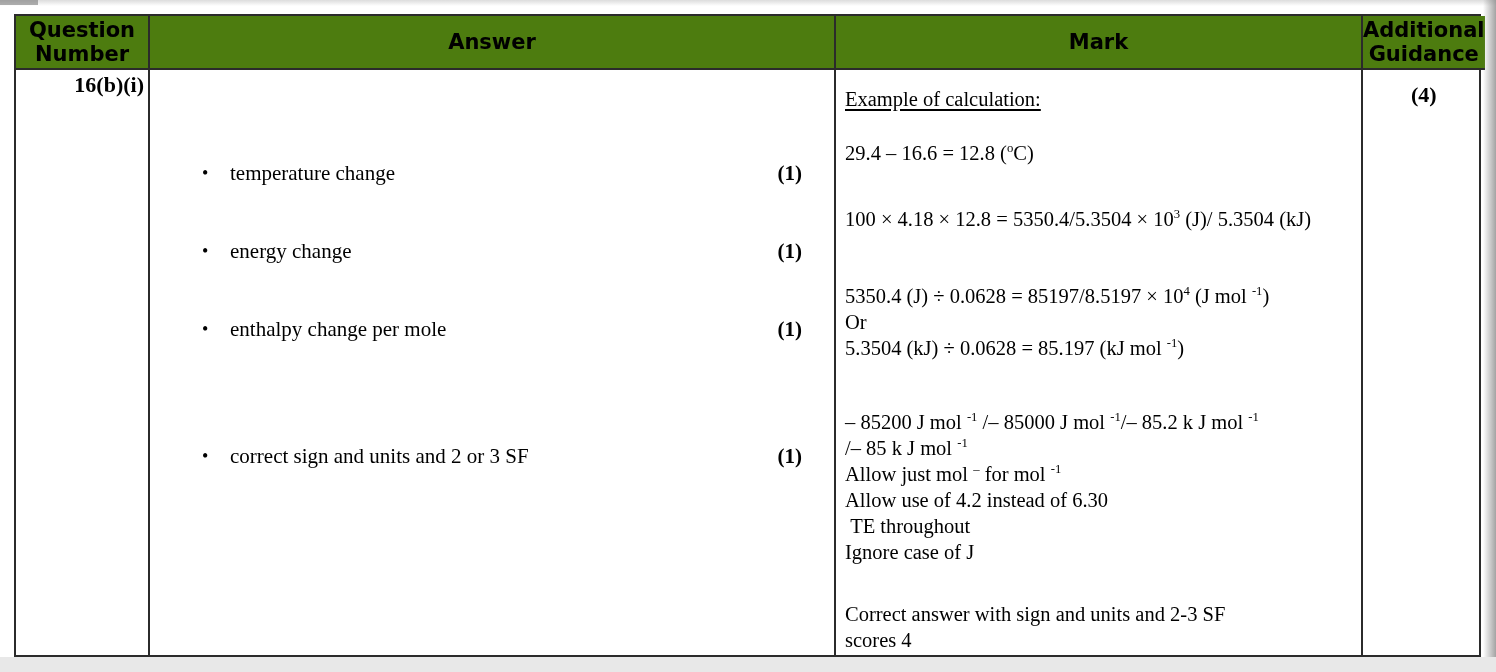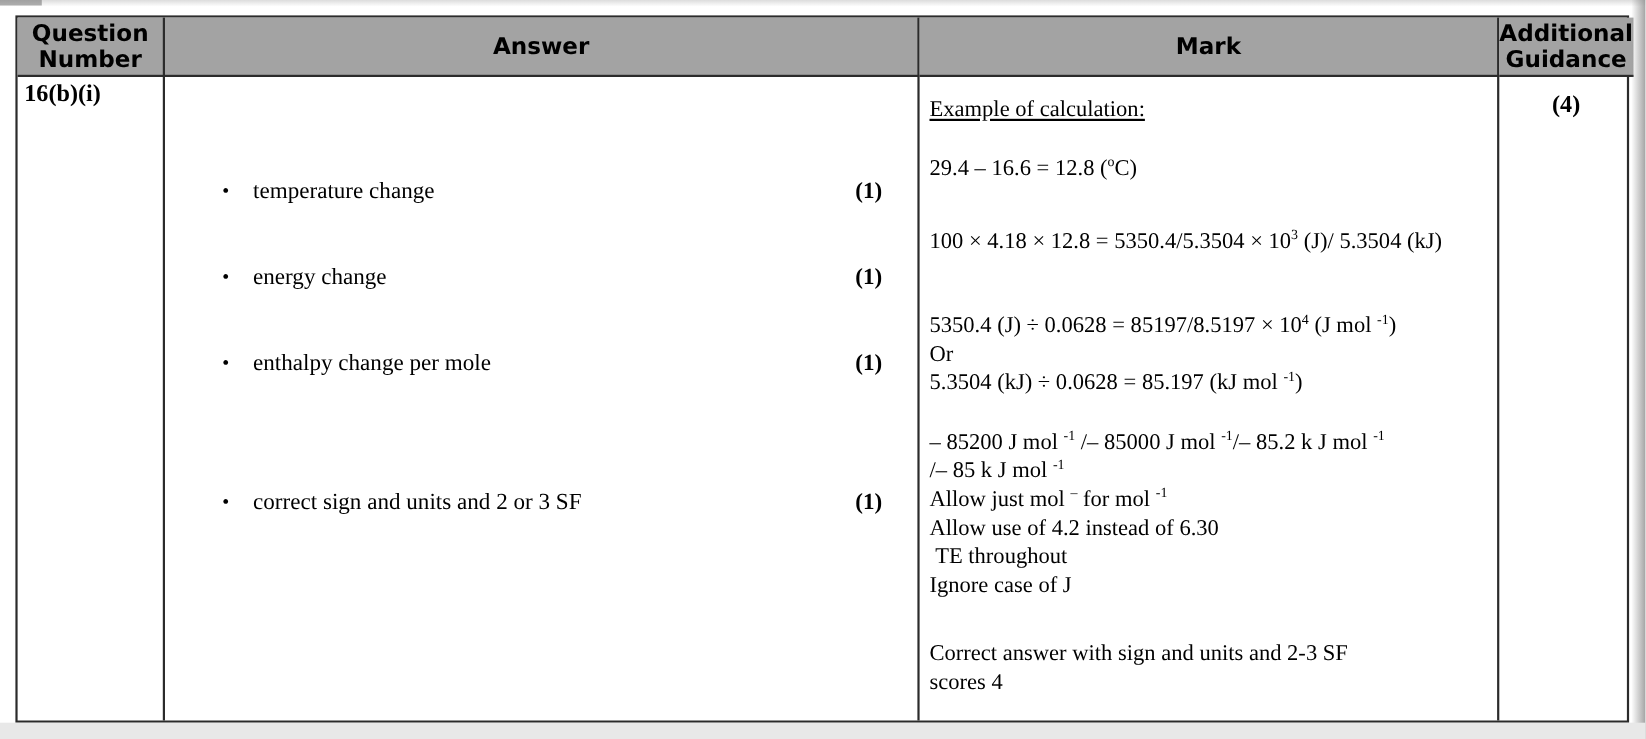--- a/index.html
+++ b/index.html
@@ -9,44 +9,44 @@
     background:#ffffff; color:#000; font-family:"Liberation Serif", serif;
   }
   
   .ms-table {
     position:absolute; left:14px; top:14px; width:1467px; height:643px;
     border:2px solid #2b2b2b; background:#fff;
     display:grid; grid-template-rows:54px 1fr;
   }
   .t-head, .t-body { display:grid; grid-template-columns:134px 686px 527px 1fr; }
   .th {
-    background:#a3a3a3; border-right:2px solid #2b2b2b; border-bottom:2px solid #2b2b2b;
+    background:#4d7c0f; border-right:2px solid #2b2b2b; border-bottom:2px solid #2b2b2b;
     display:flex; align-items:center; justify-content:center; text-align:center;
     font-family:"DejaVu Sans", sans-serif; font-weight:bold; font-size:21px; line-height:24px;
   }
   .th:last-child, .td:last-child { border-right:none; }
   .td { border-right:2px solid #2b2b2b; overflow:hidden; }
   
-  .cell-question { padding:2px 4px 0 6px; }
+  .cell-question { padding:2px 4px 0 6px;text-align:right; }
   .q-num { font-weight:bold; font-size:22px; }
   
   .cell-answer { font-size:21px; line-height:26px; }
   .answer-item { display:flex; align-items:flex-start; }
   .answer-item .bullet { width:28px; margin-left:52px; font-size:18px; flex:none; }
   .a-mark { margin-left:auto; margin-right:32px; font-weight:bold; flex:none; }
   .ai-0 { margin-top:90px; }
   .ai-1, .ai-2 { margin-top:52px; }
   .ai-3 { margin-top:101px; }
   
   .cell-guidance { padding:16px 4px 0 9px; font-size:20.5px; line-height:26px; }
   .g-heading { text-decoration:underline; text-underline-offset:3px; margin-bottom:28px; }
   .g-line { white-space:pre-wrap; }
   .g-block-0 { margin-bottom:24px; }
   .g-block-1 { margin-bottom:51px;margin-top:40px; }
-  .g-block-2 { margin-bottom:28px; }
+  .g-block-2 { margin-bottom:48px; }
   .g-block-3 { margin-bottom:36px; }
   
   .cell-mark { text-align:center; padding-top:12px; }
   .m-total { font-weight:bold; font-size:22px; }
   sup { font-size:0.62em; line-height:0; vertical-align:super; }
   
   .scan-top {
     position:absolute; left:0; top:0; width:100%; height:6px; pointer-events:none;
     background:linear-gradient(to bottom, rgba(140,140,140,.30), rgba(255,255,255,0));
   }

